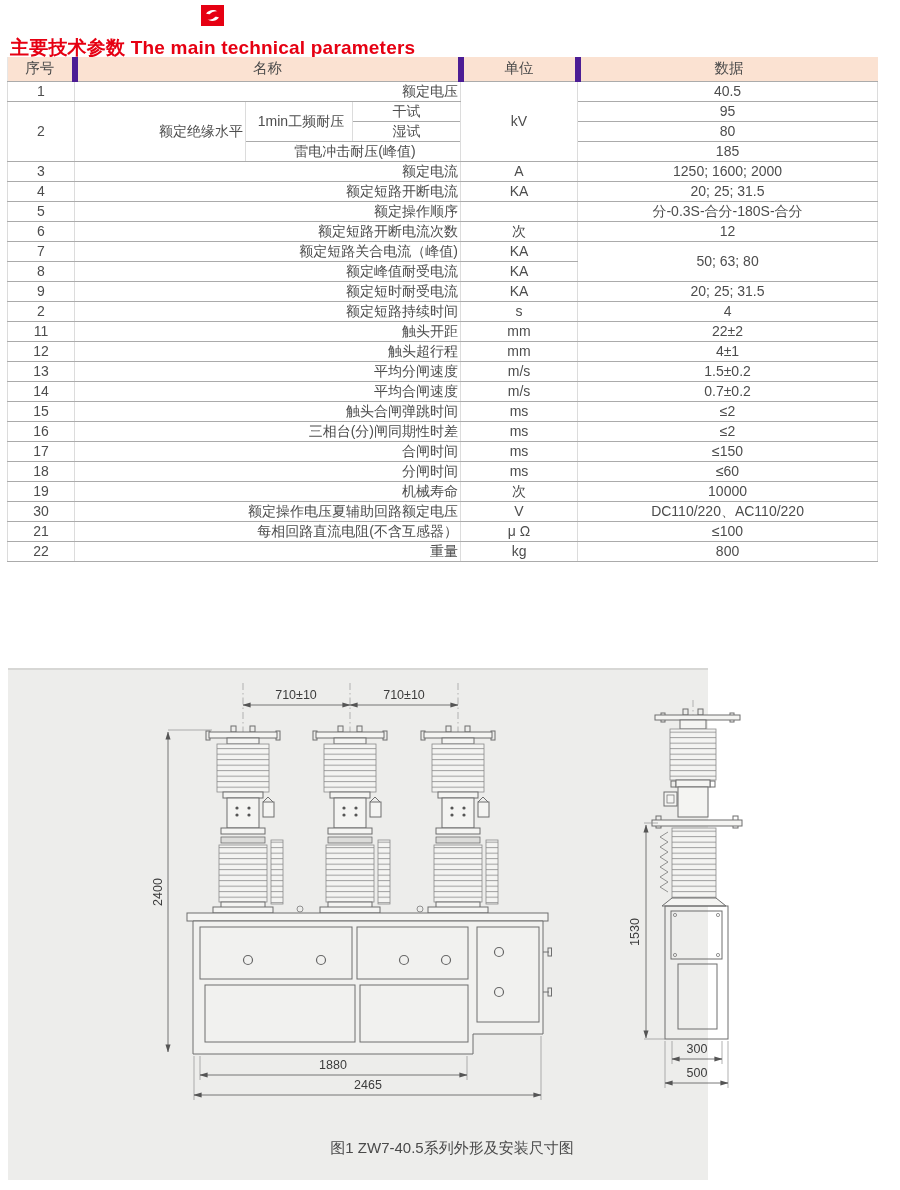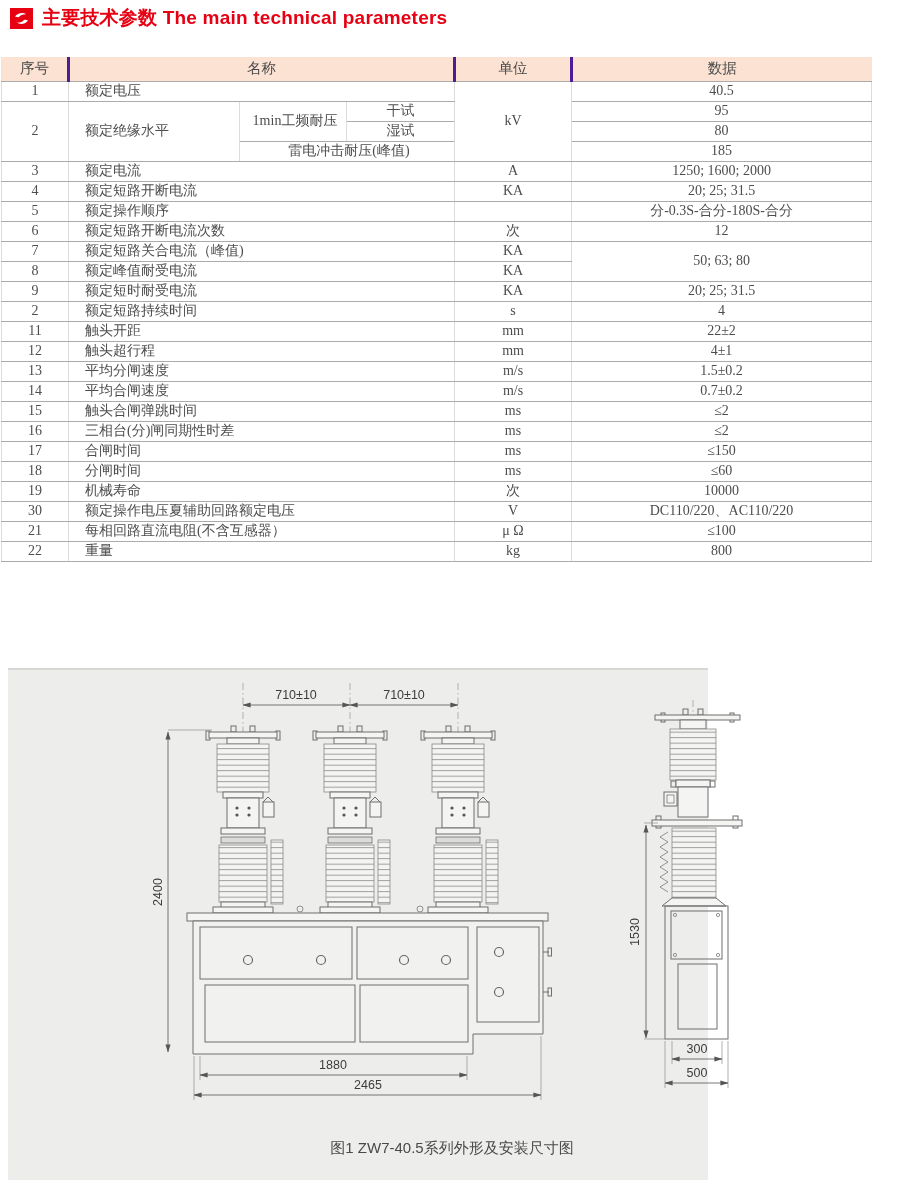--- a/index.html
+++ b/index.html
@@ -1,32 +1,32 @@
 <!DOCTYPE html>
 <html style="--accent-red: #e60012; --table-header-bg: #fbe2d2; --panel-bg: #ededeb;"><head>
 <meta charset="utf-8">
 <style>
   html,body{margin:0;padding:0;background:#fff;}
   #page{position:relative;width:900px;height:1190px;background:#fff;overflow:hidden;
         font-family:"Liberation Sans","DejaVu Sans",sans-serif;color:#4d4d4d;}
-  .section-header{position:absolute;left:10px;display:flex;align-items:center;gap:9px;}
+  .section-header{position:absolute;left:10px;display:flex;align-items:center;gap:9px;flex-direction:column;}
   .bullet{display:inline-block;width:23px;height:21px;color:var(--accent-red,#e60012);line-height:0;}
   .section-title{margin:0;font-size:19px;font-weight:bold;color:var(--accent-red,#e60012);letter-spacing:.2px;}
   
-  #tblwrap{position:absolute;left:1px;top:57px;width:870px;font-family:Liberation Serif, serif;}
+  #tblwrap{position:absolute;left:7px;top:57px;width:870px;}
   table{border-collapse:collapse;width:870px;table-layout:fixed;font-size:14px;color:#4d4d4d;}
   thead tr{height:24px;}
   tbody tr{height:20px;}
   th{background:var(--table-header-bg,#fbe2d2);font-weight:normal;font-size:14.5px;color:#4a4a4a;
-     border-left:3px solid #4c1d95;border-bottom:1px solid #ababab;padding:0;}
+     border-left:6px solid #4c1d95;border-bottom:1px solid #ababab;padding:0;}
   th:first-child{border-left:1px solid #e6e6e6;}
   td{border-left:1px solid #dcdcdc;border-right:1px solid #dcdcdc;
      border-top:1px solid #ababab;border-bottom:1px solid #ababab;
      padding:0 2px;text-align:center;vertical-align:middle;line-height:1.15;}
-  td.tl{text-align:left;padding-left:16px;}
+  td.tl{text-align:right;padding-left:16px;}
   td.sub{text-align:center;padding-left:6px;}
   
   .drawing-panel{position:absolute;left:8px;top:668px;width:700px;height:510px;
       background:var(--panel-bg,#ededeb);border-top:2px solid #d7d7d5;}
   .ol{fill:none;stroke:#6e6e6e;stroke-width:1;}
   .thin{fill:none;stroke:#7a7a7a;stroke-width:0.8;}
   .fillL{fill:#f4f4f2;stroke:#6e6e6e;stroke-width:1;}
   .fins{fill:url(#fins);stroke:#8a8a8a;stroke-width:0.8;}
   .dim{stroke:#555;stroke-width:0.8;fill:none;marker-start:url(#ah);marker-end:url(#ah);}
   .ext{stroke:#8f8f8f;stroke-width:0.7;}

